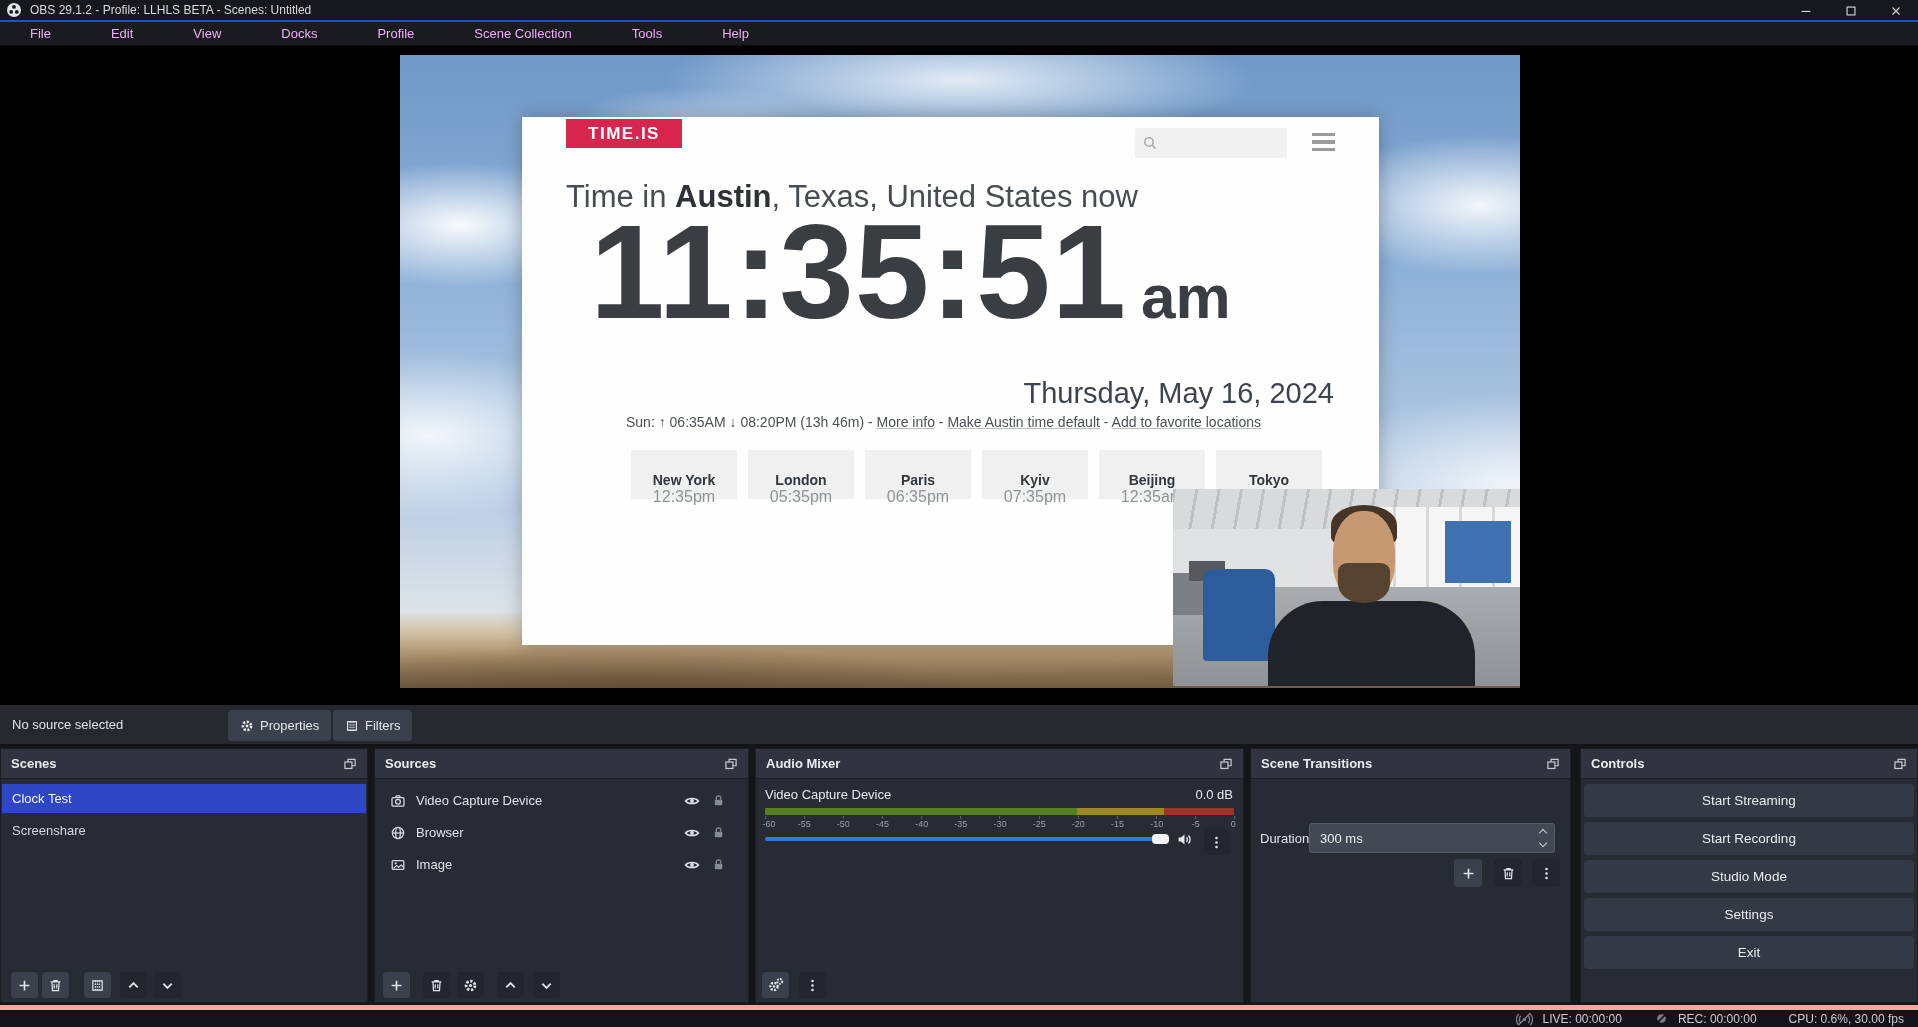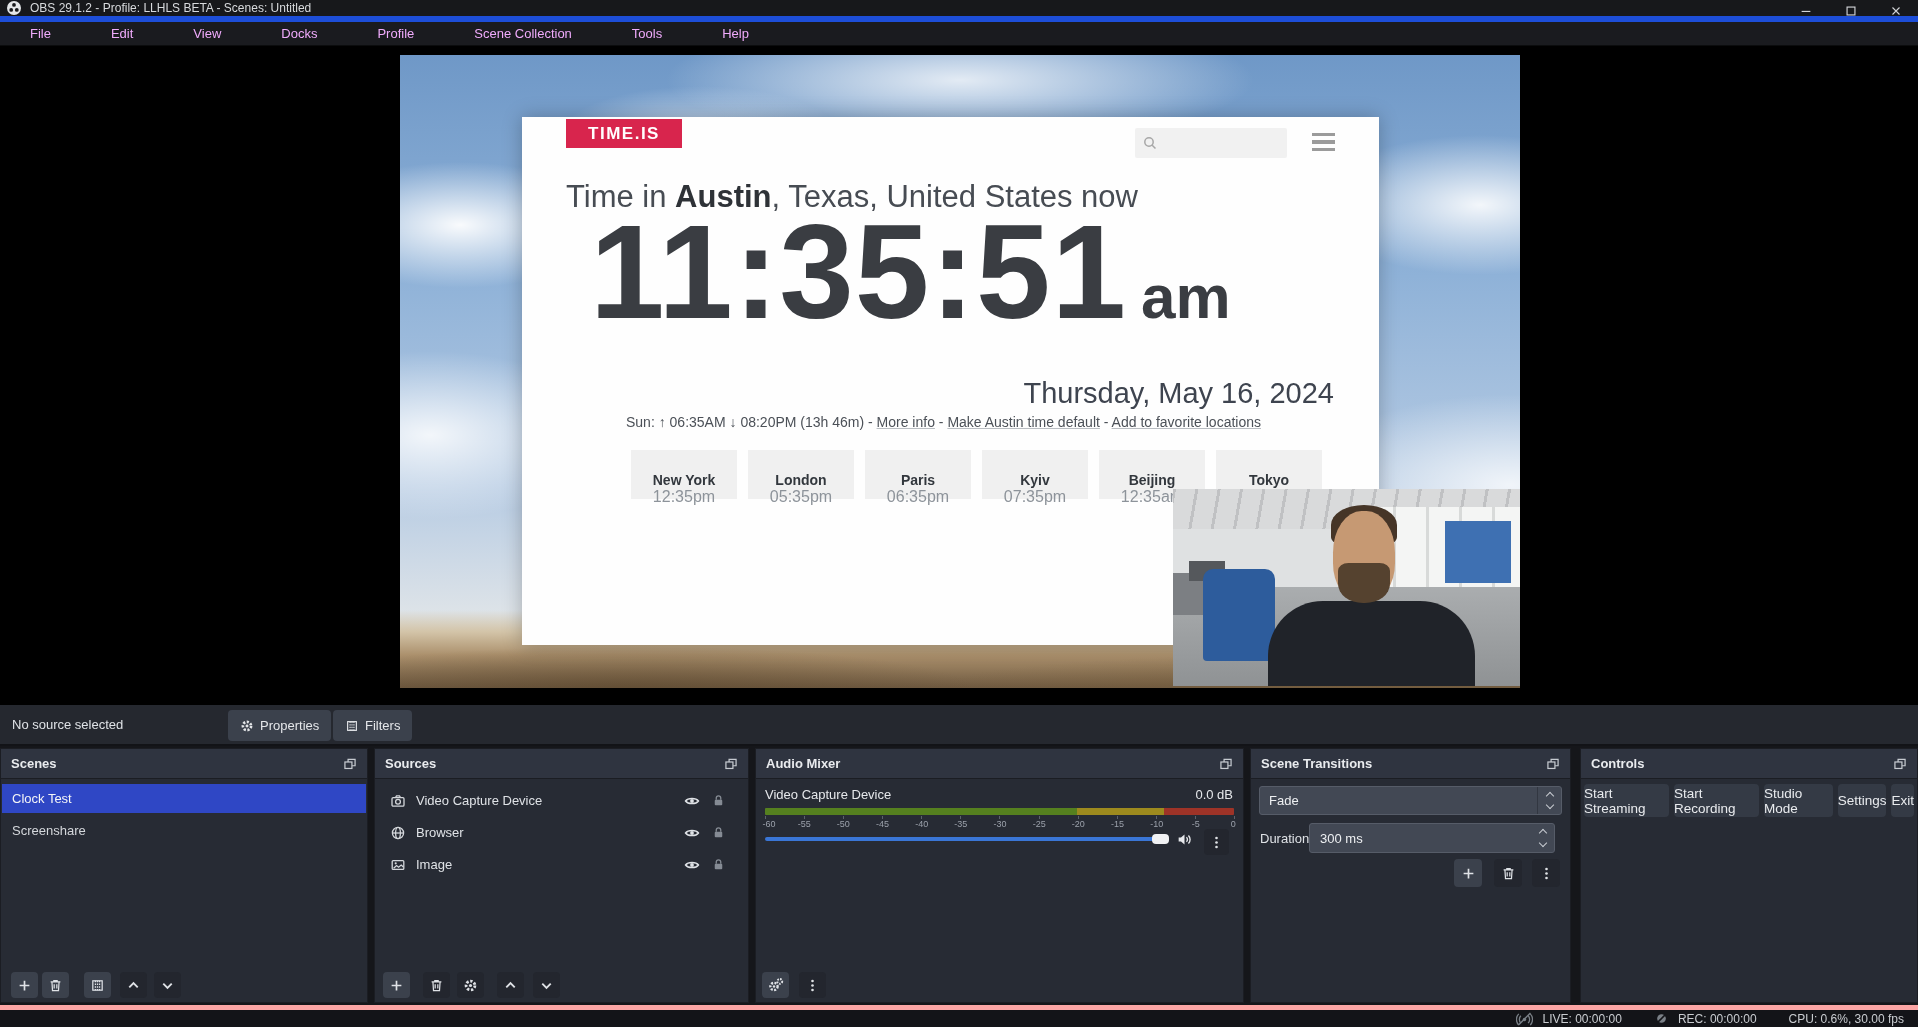--- a/index.html
+++ b/index.html
@@ -3,21 +3,21 @@
 <meta charset="utf-8">
 <style>
   * { margin:0; padding:0; box-sizing:border-box; }
   html,body { width:1918px; height:1027px; background:#000; overflow:hidden;
     font-family:"Liberation Sans","DejaVu Sans",sans-serif; }
   .abs { position:absolute; }
   #app { position:relative; width:1918px; height:1027px; background:#0d0e10; color:#e8eaed; }
 
   
   #titlebar { left:0; top:0; width:1918px; height:22px; background:#17181b;
-    display:flex; align-items:center; border-bottom:6px solid #1d4ed8; }
+    display:flex; align-items:center; border-bottom:2px solid #1d4ed8; }
   #titlebar .logo { width:16px; height:16px; margin:0 8px 0 6px; }
   #titlebar .ttl { font-size:12px; color:#d8dadd; }
   #wincontrols { position:absolute; right:0; top:0; height:22px; display:flex; }
   .winbtn { width:45px; height:22px; display:flex; align-items:center; justify-content:center; color:#d2d4d7; }
 
   
   #menubar { left:0; top:22px; width:1918px; height:24px; background:#1a1b1f;
     display:flex; align-items:center; border-bottom:1px solid #0b0c0d; }
   .menu-item { padding:0 30px; font-size:13px; color:#f0abfc; height:24px; display:flex; align-items:center; }
 
@@ -140,21 +140,21 @@
   #durlabel { left:9px; top:82px; font-size:13px; color:#dfe2e6; }
   #durspin { position:absolute; left:58px; top:74px; width:246px; height:30px; background:#424854; border:1px solid #565c68;
     border-radius:3px; display:flex; align-items:center; font-size:13px; color:#eef0f2; }
   #durspin .val { padding-left:10px; flex:1; }
   #durspin .ud { width:22px; display:flex; flex-direction:column; align-items:center; gap:4px; }
   .trbtn { position:absolute; top:110px; width:28px; height:28px; border-radius:4px; background:#23262e;
     display:flex; align-items:center; justify-content:center; color:#dfe2e6; }
 
   
   #p-controls { left:1580px; width:338px; }
-  #controls-body { position:absolute; left:3px; right:3px; top:35px; display:flex; flex-direction:row; gap:5px; }
+  #controls-body { position:absolute; left:3px; right:3px; top:35px; display:flex; flex-direction:column; gap:5px; }
   .ctl-row { display:flex; gap:4px; }
   .ctl-btn { flex:1; height:33px; background:#343a45; border-radius:4px; display:flex; align-items:center;
     justify-content:center; font-size:13.5px; color:#e9ebee; }
   .ctl-gear { flex:0 0 32px; height:33px; background:#343a45; border-radius:4px; display:flex; align-items:center; justify-content:center; color:#e9ebee; }
 
   
   #statusbar { left:0; top:1005px; width:1918px; height:22px; background:#131418; border-top:5px solid #fca5a5;
     display:flex; align-items:center; justify-content:flex-end; gap:9px; padding-right:14px; font-size:12px; color:#c9ccd0; }
   #statusbar .sic { color:#7a8087; display:flex; }
   .sb-gap { width:14px; }
@@ -594,27 +594,20 @@
     <div id="p-trans" class="panel">
       <div class="phead">
         <span>Scene Transitions</span>
           <span class="sp"></span>
         <span class="popout">
             <svg class="ic" width="14" height="14">
               <use href="#i-popout"></use>
             </svg>
           </span>
       </div>
-      <div class="combo">
-        <span class="val">Fade</span>
-        <span class="dd">
-            <span class="chev up"></span>
-            <span class="chev dn"></span>
-          </span>
-      </div>
       <span id="durlabel" class="abs">Duration</span>
       <div id="durspin">
         <span class="val">300 ms</span>
         <span class="ud">
             <span class="chev up"></span>
             <span class="chev dn"></span>
           </span>
       </div>
       <div class="trbtn" style="left:203px; background:#3b414c;">
           <svg class="ic" width="15" height="15">

